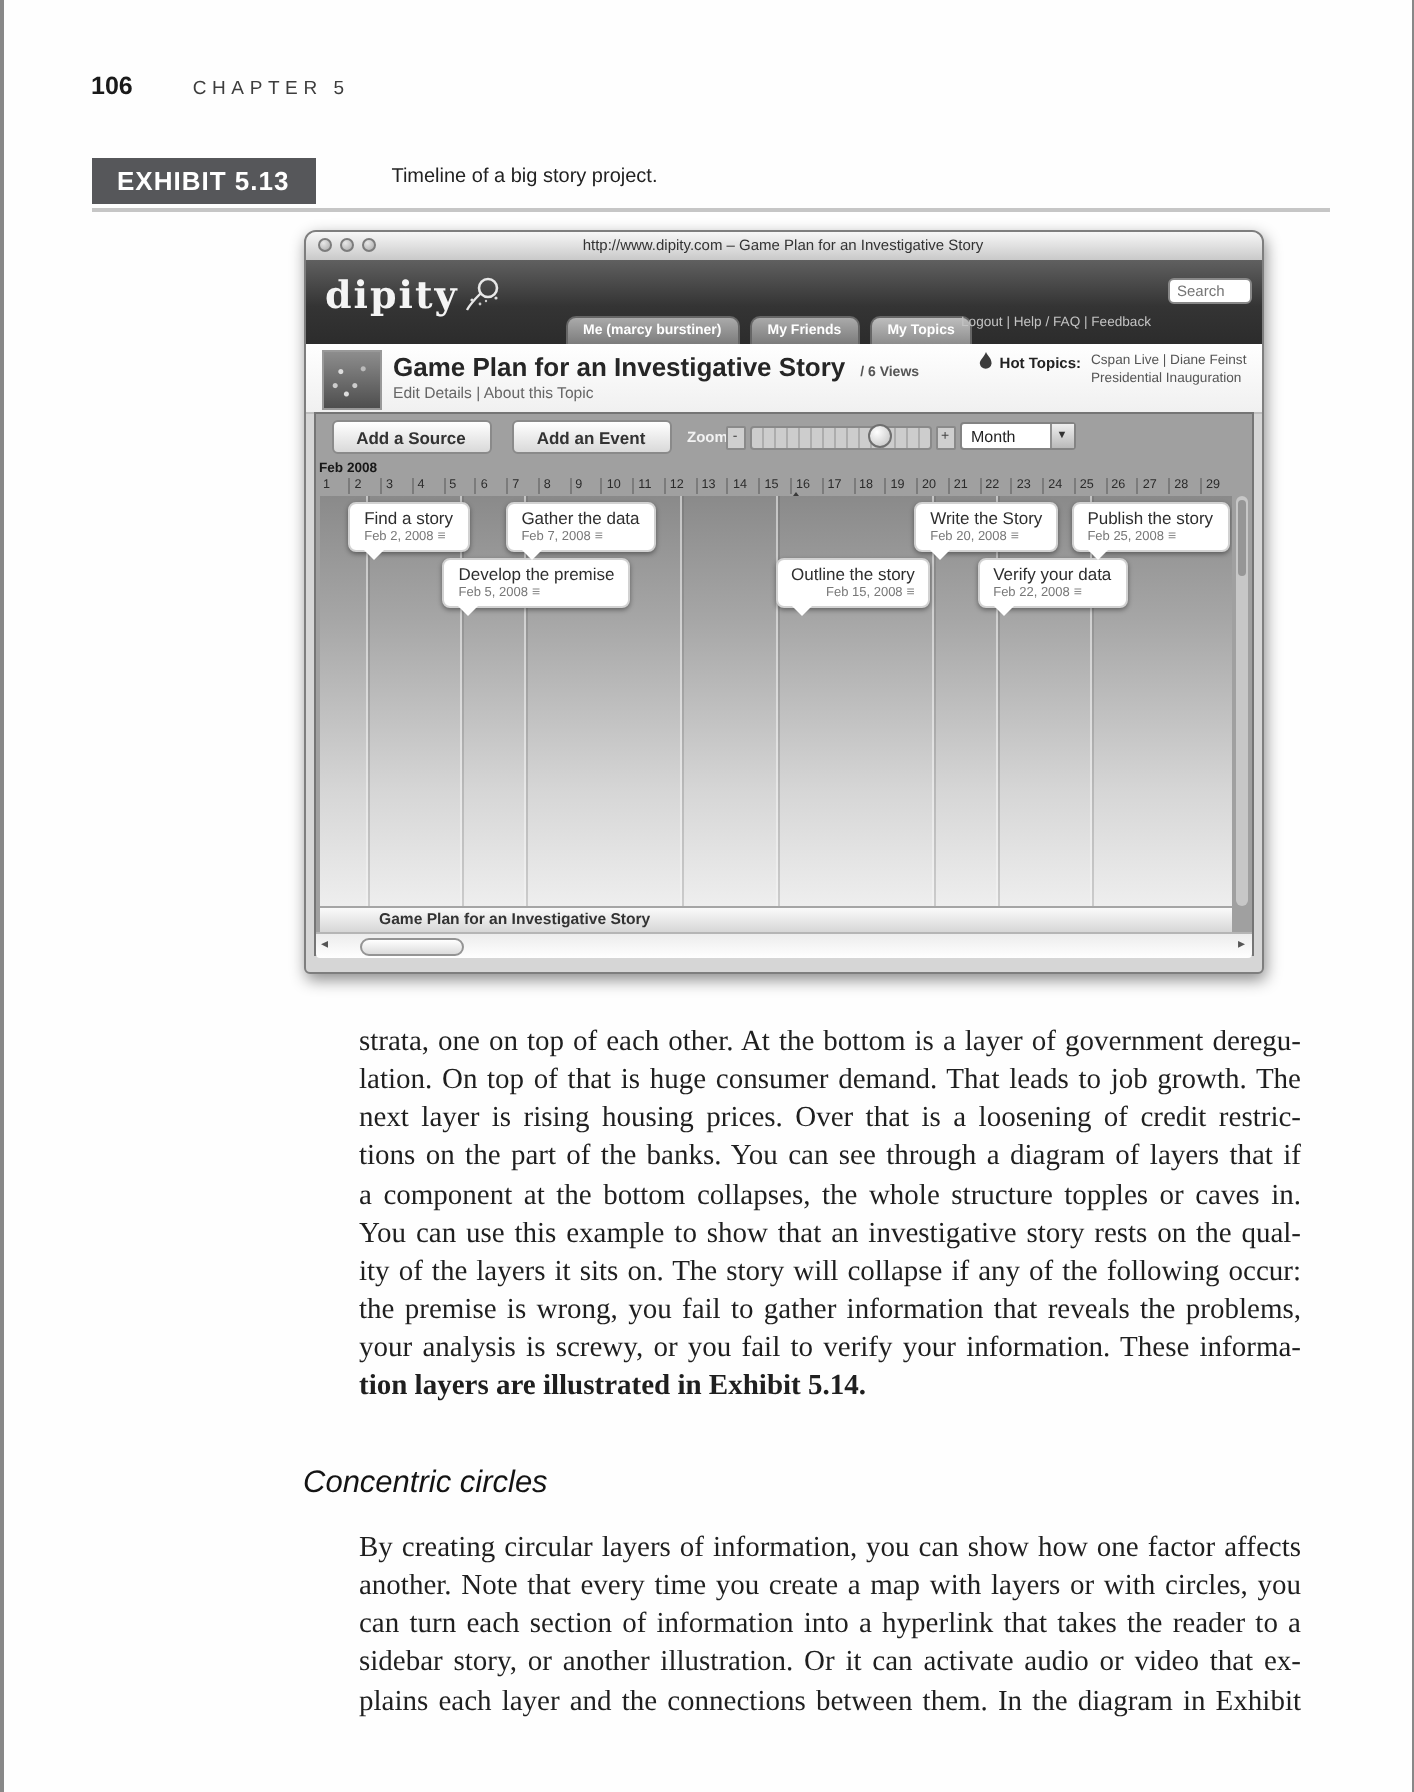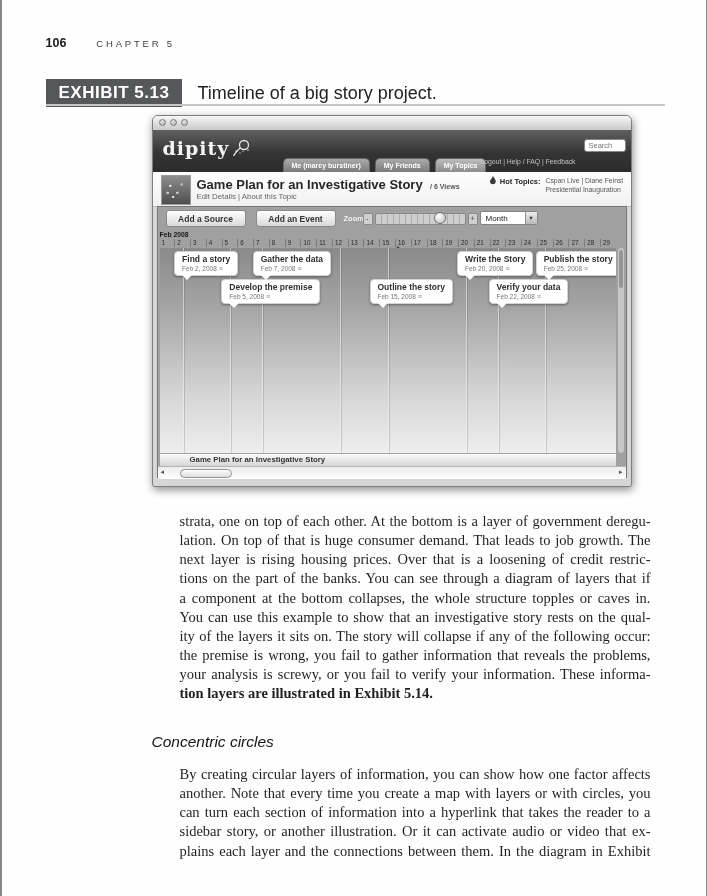--- a/index.html
+++ b/index.html
@@ -6,23 +6,23 @@
   .page{position:relative;width:704px;height:896px;background:#fefefe;margin:0 auto;
         font-family:"Liberation Sans",sans-serif;overflow:hidden;}
 
   
   .running-head{position:absolute;top:36px;left:44px;display:flex;align-items:baseline;}
   .pagenum{font-size:12.5px;font-weight:600;color:#1a1a1a;}
   .chapter{margin-left:30px;font-size:9.5px;letter-spacing:2.8px;color:#3d3d3d;}
 
   
   .exhibit-head{position:absolute;top:79px;left:44px;display:flex;align-items:flex-start;}
-  .exhibit-tag{background:#56575a;color:#fff;font-weight:bold;font-size:17px;
+  .exhibit-tag{background:#56575a;color:#fff;font-weight:bold;font-size:13px;
                padding:4px 13px 4px 13px;letter-spacing:0.5px;}
-  .exhibit-caption{margin-left:15px;font-size:18px;color:#222;padding-top:4px;}
+  .exhibit-caption{margin-left:38px;font-size:10px;color:#222;padding-top:4px;}
   .exhibit-rule{position:absolute;top:104px;left:44px;width:619px;height:2px;background:#c6c6c6;}
 
   
   .browser{position:absolute;top:115px;left:150px;width:480px;height:372px;
            background:#d6d6d6;border:1px solid #7e7e7e;border-radius:6px 6px 3px 3px;
            box-shadow:1px 3px 8px rgba(0,0,0,0.45);box-sizing:border-box;font-family:"Liberation Sans",sans-serif;}
   .titlebar{position:absolute;top:0;left:0;right:0;height:14px;
             background:linear-gradient(#f7f7f7,#c9c9c9);border-bottom:1px solid #979797;
             border-radius:5px 5px 0 0;}
   .tlights{position:absolute;left:6px;top:3px;display:flex;gap:4px;}
@@ -98,21 +98,21 @@
               border-bottom:4.5px solid #3a3a3a;}
 
   .canvas{position:absolute;left:2px;right:10px;top:41px;height:205px;overflow:hidden;
           background:linear-gradient(#8a8a8a 0%,#a6a6a6 30%,#d6d6d6 72%,#eeeeee 100%);}
   .gridline{position:absolute;top:0;bottom:0;width:1px;background:rgba(244,244,244,0.55);
             box-shadow:1px 0 0 rgba(80,80,80,0.22);}
   .event-bubble{position:absolute;background:#fff;border:1px solid #d2d2d2;border-radius:4px;
             padding:2px 7px 3px 7px;box-shadow:0 1px 2.5px rgba(0,0,0,0.4);white-space:nowrap;z-index:2;}
   .event-bubble::after{content:"";position:absolute;left:7px;bottom:-5px;width:0;height:0;
             border:5px solid transparent;border-top:5px solid #fff;border-bottom:none;}
-  .event-bubble .etitle{font-size:8.5px;font-weight:bold;color:#2e2e2e;}
+  .event-bubble .etitle{font-size:8.5px;font-weight:normal;color:#2e2e2e;}
   .event-bubble .edate{font-size:6.5px;color:#777;margin-top:1px;}
   .event-bubble .cal-icon{display:inline-block;font-size:7px;color:#8a8a8a;margin-left:2px;line-height:5px;}
   .row1{top:3px;}
   .row2{top:31px;}
 
   .vscroll{position:absolute;right:2px;top:41px;width:6px;height:205px;background:#c7c7c7;border-radius:3px;}
   .vthumb{position:absolute;left:1px;right:1px;top:2px;height:38px;background:#969696;border-radius:2px;display:block;}
 
   .twfooter{position:absolute;left:2px;right:10px;top:246px;height:13px;
             background:linear-gradient(#fafafa,#d6d6d6);border-top:1px solid #a5a5a5;box-sizing:border-box;}
@@ -151,20 +151,21 @@
   <div class="exhibit-rule"></div>
 
   <div class="browser">
 
     <div class="titlebar">
       <div class="tlights">
         <span class="tl"></span>
         <span class="tl"></span>
         <span class="tl"></span>
       </div>
+      <div class="titlebar-text">http://www.dipity.com – Game Plan for an Investigative Story</div>
     </div>
 
     <div class="siteheader">
       <div class="logo">
         <span>dipity</span><svg width="22" height="20" viewBox="0 0 22 20">
           <circle cx="13" cy="7" r="4.5" fill="none" stroke="#e8e8e8" stroke-width="1.3"></circle>
           <path d="M9.5 9.5 C6 13 4 15 2.5 18" fill="none" stroke="#e8e8e8" stroke-width="1.2"></path>
           <circle cx="5" cy="13" r="0.8" fill="#ddd"></circle>
             <circle cx="9" cy="15" r="0.7" fill="#ccc"></circle>
           <circle cx="17" cy="12" r="0.8" fill="#ddd"></circle>
@@ -260,21 +261,21 @@
             <div class="etitle">Develop the premise</div>
             <div class="edate">Feb 5, 2008<span class="cal-icon">≡</span></div>
           </div>
           <div class="gridline" style="left: 102.2px;"></div>
           <div class="event-bubble row1" style="left: 93.2px;">
             <div class="etitle">Gather the data</div>
             <div class="edate">Feb 7, 2008<span class="cal-icon">≡</span></div>
           </div>
           <div class="gridline" style="left: 180.8px;"></div>
           <div class="gridline" style="left: 228px;"></div>
-          <div class="event-bubble row2" style="left: 210px;">
+          <div class="event-bubble row2" style="left: 228px; text-align: right;">
             <div class="etitle">Outline the story</div>
             <div class="edate">Feb 15, 2008<span class="cal-icon">≡</span></div>
           </div>
           <div class="gridline" style="left: 306.6px;"></div>
           <div class="event-bubble row1" style="left: 297.6px;">
             <div class="etitle">Write the Story</div>
             <div class="edate">Feb 20, 2008<span class="cal-icon">≡</span></div>
           </div>
           <div class="gridline" style="left: 338.1px;"></div>
           <div class="event-bubble row2" style="left: 329.1px;">

